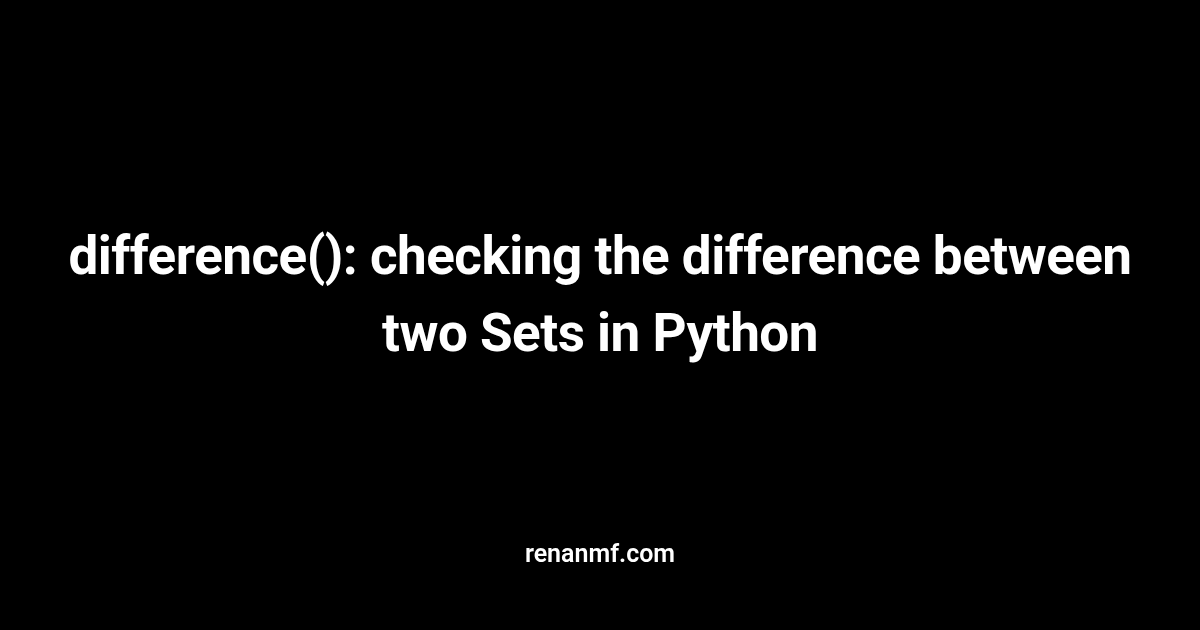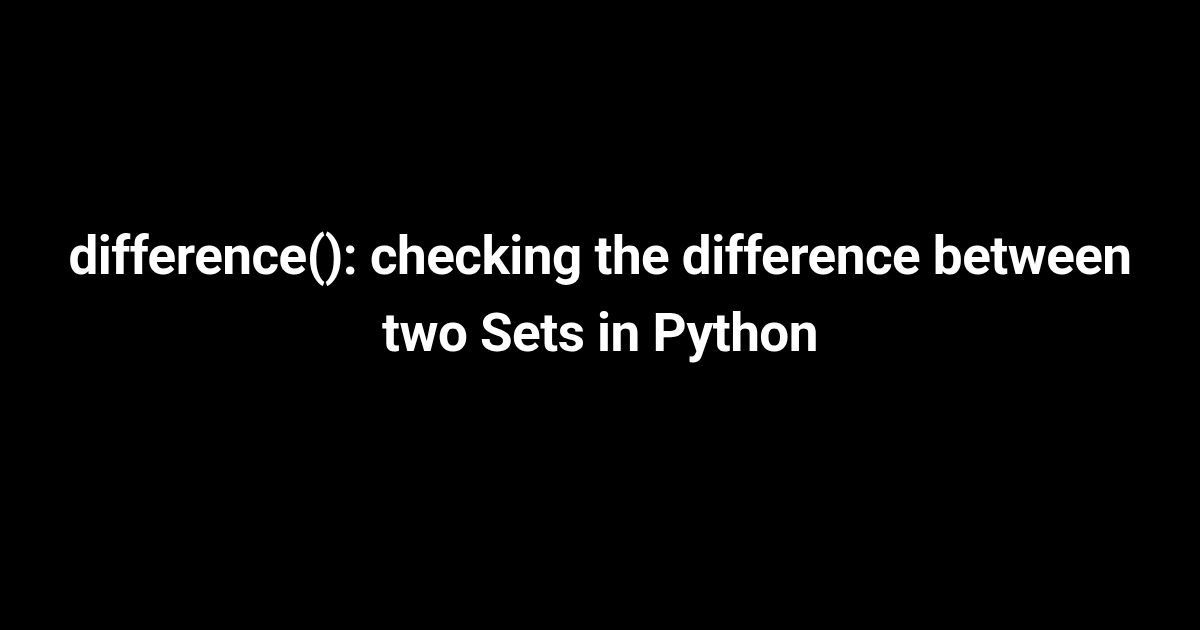--- a/index.html
+++ b/index.html
@@ -43,13 +43,14 @@
       font-size: 25px;
       font-weight: 600;
       text-align: center;
     }
   </style>
 </head>
 <body>
 
 <div class="container">
   <h1 class="title">difference(): checking the difference between two Sets in Python</h1>
+  <div class="domain">renanmf.com</div>
 </div>
 
 </body></html>

